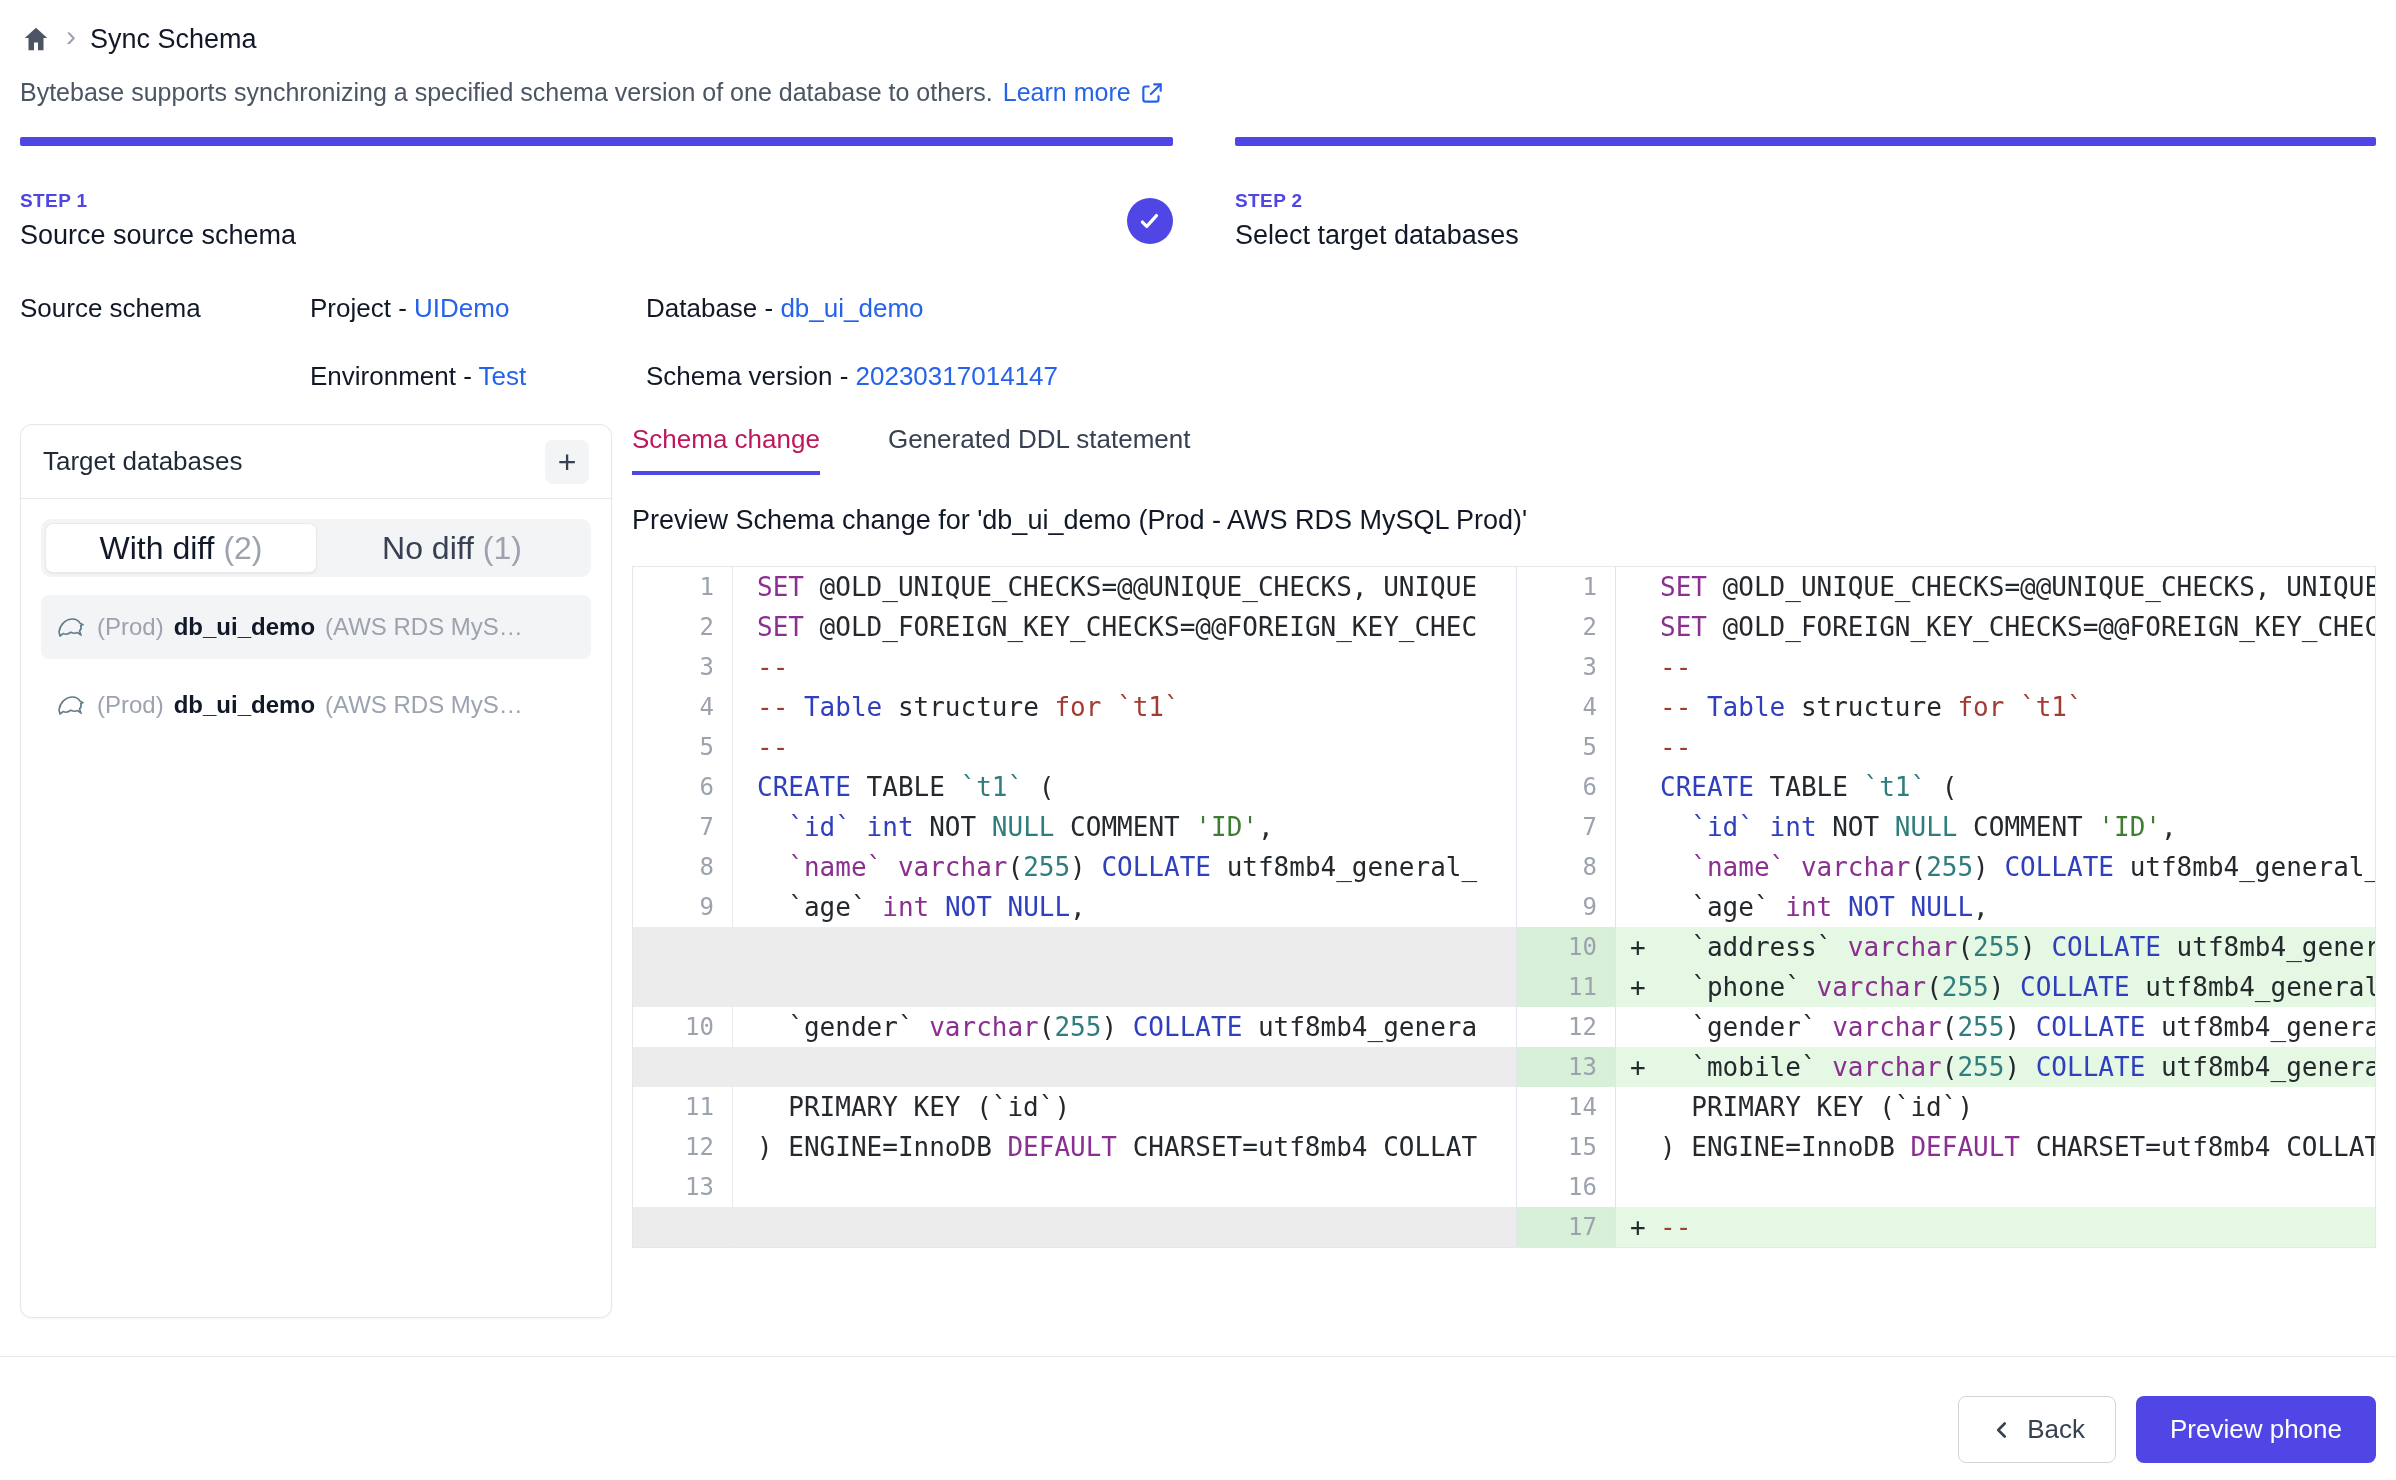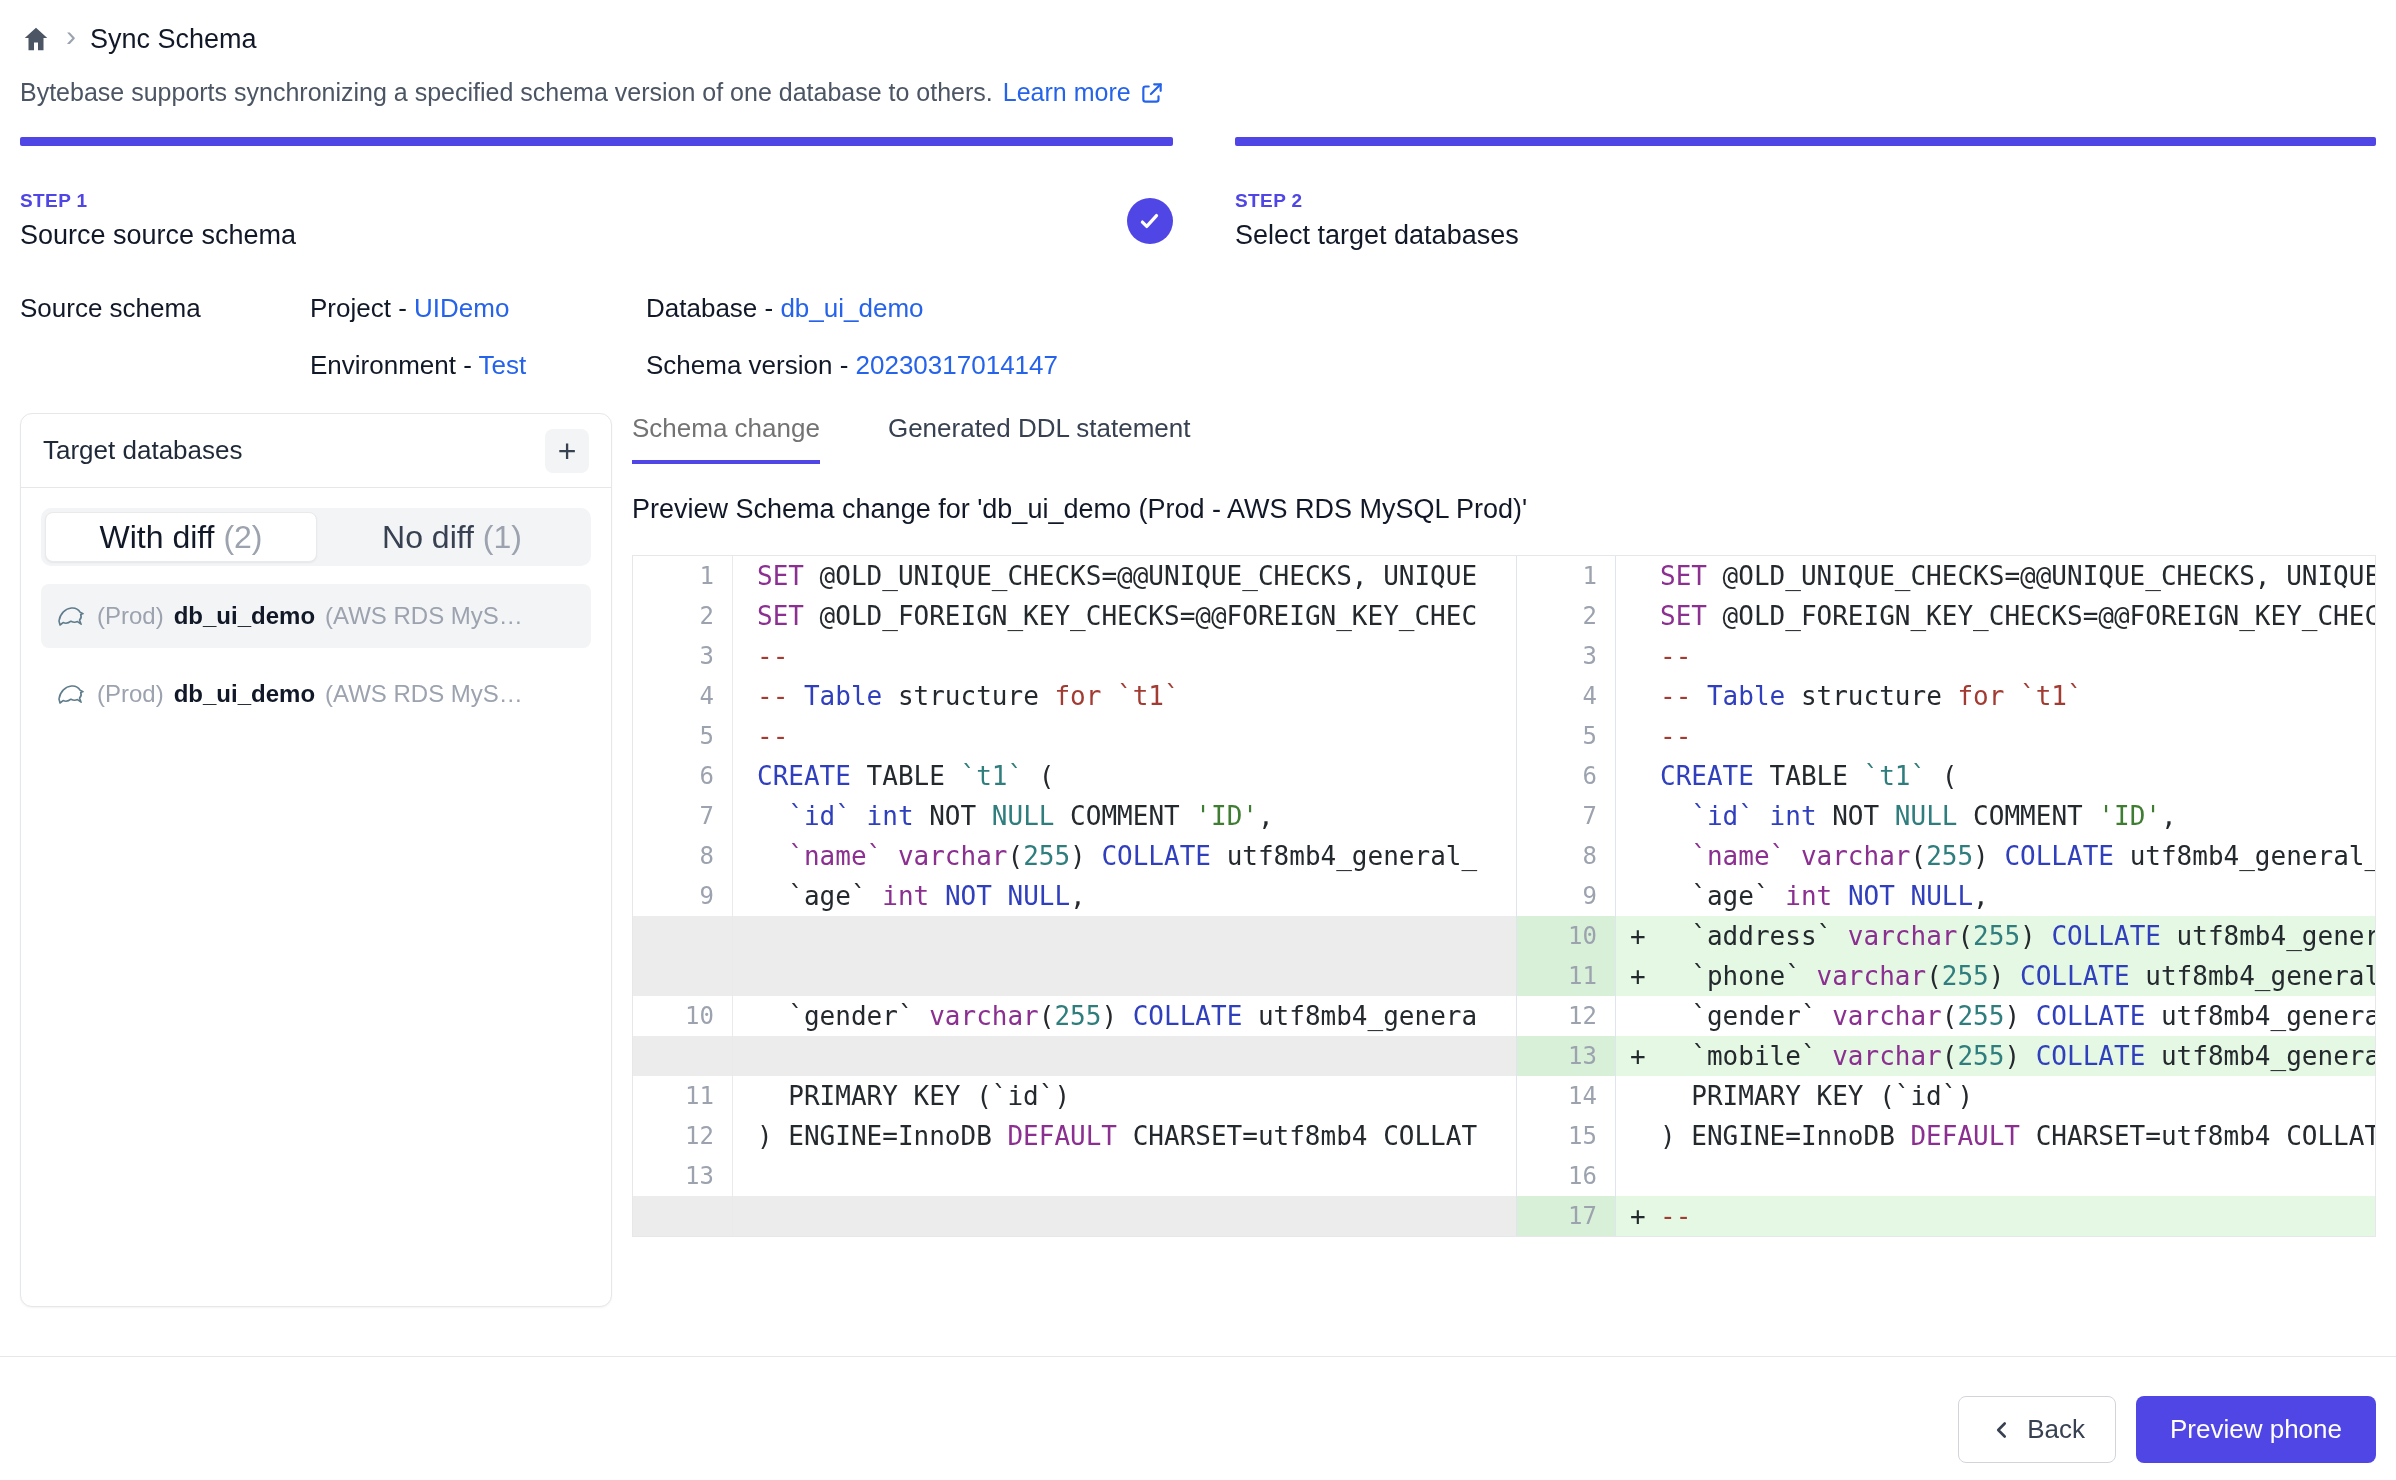--- a/index.html
+++ b/index.html
@@ -22,21 +22,21 @@
   .step1 { width:1153px; }
   .step2 { flex:1 1 0; }
   .bar { height:9px; background:#4f46e5; border-radius:2px; }
   .step-body { margin-top:44px; display:flex; align-items:center; }
   .step-txt { flex:1 1 0; }
   .step-label { font-size:19px; font-weight:700; letter-spacing:.4px; color:#4f46e5; }
   .step-title { margin-top:8px; font-size:27px; color:#111827; }
   .check { width:46px; height:46px; border-radius:50%; background:#4f46e5; display:flex; align-items:center; justify-content:center; flex:none; }
 
   
-  .source { margin-top:42px; display:grid; grid-template-columns:290px 336px auto; row-gap:26px; font-size:26px; align-items:baseline; }
+  .source { margin-top:42px; display:grid; grid-template-columns:290px 336px auto; row-gap:37px; font-size:26px; align-items:baseline; }
   .source .lbl { color:#111827; }
   .source a, .blue { color:#2563eb; text-decoration:none; cursor:pointer; }
 
   
   .main { margin-top:32px; display:flex; align-items:flex-start; }
   .card { width:592px; height:894px; border:1px solid #e5e7eb; border-radius:12px; box-shadow:0 1px 2px rgba(0,0,0,.05); background:#fff; overflow:hidden; flex:none; }
   .card-head { display:flex; align-items:center; justify-content:space-between; padding:14px 22px; border-bottom:1px solid #e5e7eb; height:74px; }
   .card-title { font-size:26px; font-weight:500; color:#1f2937; }
   .plus-btn { width:44px; height:44px; border-radius:8px; background:#f3f4f6; border:none; font-size:32px; line-height:30px; color:#374151; cursor:pointer; }
 
@@ -49,21 +49,21 @@
   .db-item { display:flex; align-items:center; gap:10px; height:64px; padding:0 14px; border-radius:8px; margin-bottom:14px; font-size:24px; white-space:nowrap; overflow:hidden; cursor:pointer; }
   .db-item.selected { background:#f3f4f6; }
   .db-item .env { color:#9ca3af; }
   .db-item .dbname { color:#111827; font-weight:600; }
   .db-item .sfx { color:#9ca3af; overflow:hidden; }
 
   
   .right-col { flex:1 1 0; min-width:0; margin-left:20px; }
   .tabs { display:flex; gap:68px; }
   .tab { font-size:26px; padding-bottom:16px; color:#374151; border-bottom:4px solid transparent; cursor:pointer; }
-  .tab.active { color:#737373; border-bottom-color:#4f46e5; }
+  .tab.active { color:#be185d; border-bottom-color:#4f46e5; }
   .preview-title { margin-top:30px; font-size:27px; color:#111827; }
 
   
   .diff { margin-top:30px; border:1px solid #e5e7eb; background:#fff; }
   .drow { display:flex; height:40px; line-height:40px; font-family:"DejaVu Sans Mono", monospace; font-size:26px; }
   .gut { width:100px; flex:none; text-align:right; padding-right:18px; color:#9ca3af; font-size:24px; }
   .gl { border-right:1px solid #e8eaed; }
   .gr { border-left:1px solid #dfe5ec; border-right:1px solid #dfe5ec; }
   .code { flex:1 1 0; min-width:0; overflow:hidden; white-space:pre; }
   .cl { padding-left:24px; }

